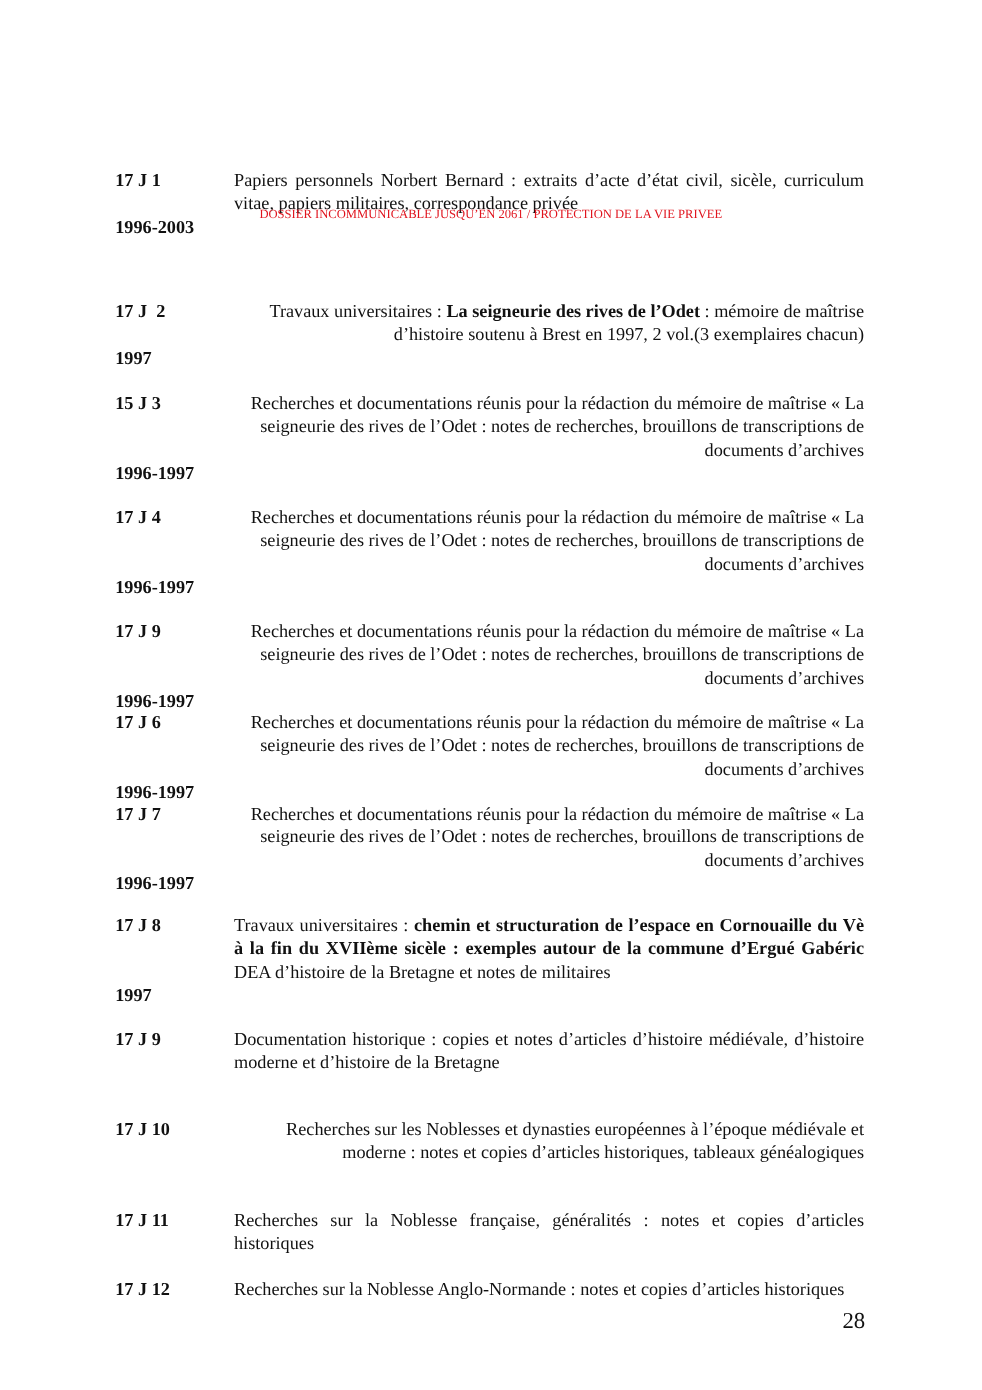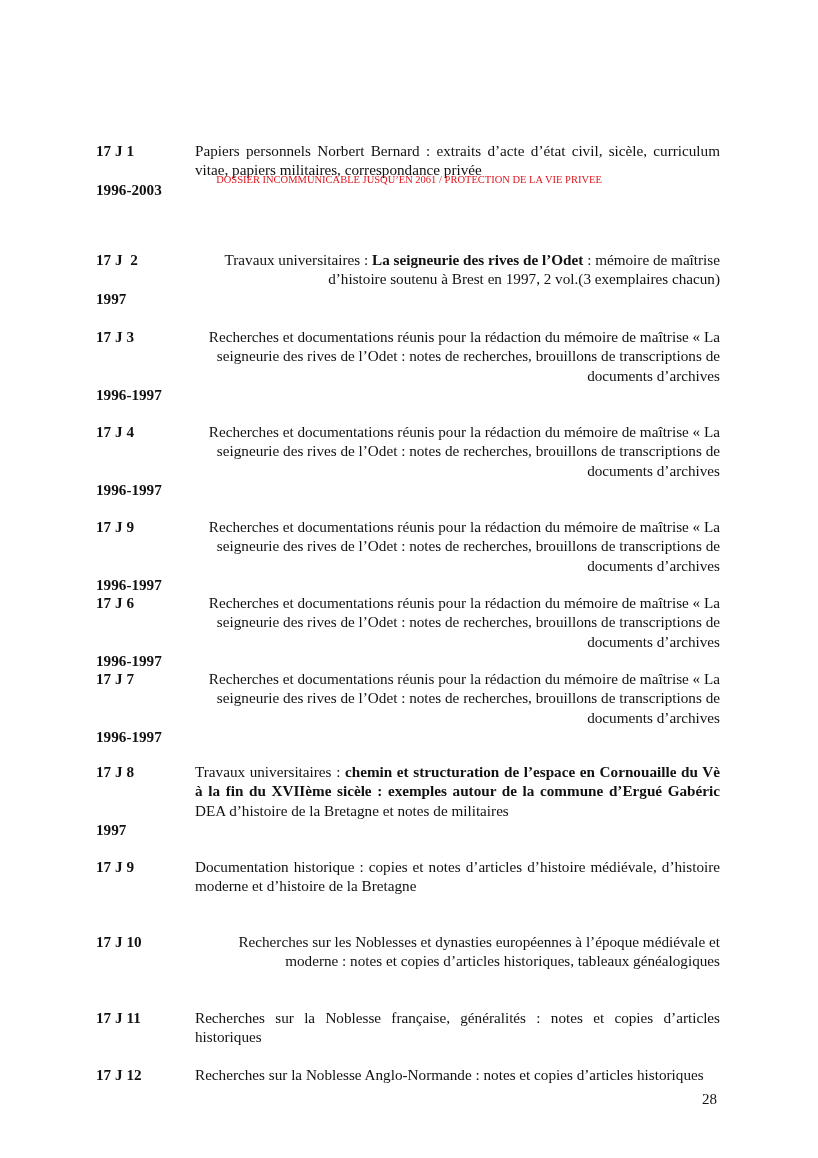--- a/index.html
+++ b/index.html
@@ -6,21 +6,21 @@
     body { width: 818px; height: 1158px; position: relative; overflow: hidden;
            font-family: "Liberation Serif", "DejaVu Serif", serif; color: #111; }
     .entry { position: absolute; left: 96px; width: 624px; font-size: 15.2px; line-height: 19.4px; margin-top: 44px; }
     .ref { position: absolute; left: 0; top: 0; font-weight: bold; white-space: pre; }
     .desc { margin-left: 99px; text-align: justify; }
     .desc.left { text-align: right; }
     .desc b { font-weight: bold; }
     .date { font-weight: bold; }
     .notice { position: absolute; left: 0; width: 818px; top: 174px; text-align: center;
               color: #e0141e; font-size: 10.5px; letter-spacing: 0; }
-    .pagenum { position: absolute; left: 702px; top: 1091px; font-size: 15px; }
+    .pagenum { position: absolute; left: 702px; top: 1091px; font-size: 19px; }
   </style>
 </head>
 <body>
 
 <div>
 
   <div class="entry" style="top:97px">
     <span class="ref">17 J 1</span>
     <div class="desc"><span>Papiers personnels Norbert Bernard : extraits d’acte d’état civil, sicèle, curriculum vitae, papiers militaires, correspondance privée</span></div>
     <div class="date">1996-2003</div>
@@ -28,21 +28,21 @@
 
   <div class="notice" style="color: rgb(224, 20, 30);">DOSSIER INCOMMUNICABLE JUSQU’EN  2061 / PROTECTION DE LA VIE PRIVEE</div>
 
   <div class="entry" style="top:206px">
     <span class="ref">17 J  2</span>
     <div class="desc left"><span> Travaux universitaires : </span><b>La seigneurie des rives de l’Odet</b><span> : mémoire de maîtrise d’histoire soutenu à Brest en 1997,  2 vol.(3 exemplaires chacun)</span></div>
     <div class="date">1997</div>
   </div>
 
   <div class="entry" style="top:283px">
-    <span class="ref">17 J 3</span>
+    <span class="ref">15 J 3</span>
     <div class="desc left"><span>Recherches et documentations réunis pour la rédaction du mémoire de maîtrise « La seigneurie des rives de l’Odet : notes de recherches, brouillons de transcriptions de documents d’archives</span></div>
     <div class="date">1996-1997</div>
   </div>
 
   <div class="entry" style="top:378px">
     <span class="ref">17 J 4</span>
     <div class="desc left"><span>Recherches et documentations réunis pour la rédaction du mémoire de maîtrise « La seigneurie des rives de l’Odet : notes de recherches, brouillons de transcriptions de documents d’archives</span></div>
     <div class="date">1996-1997</div>
   </div>
 

